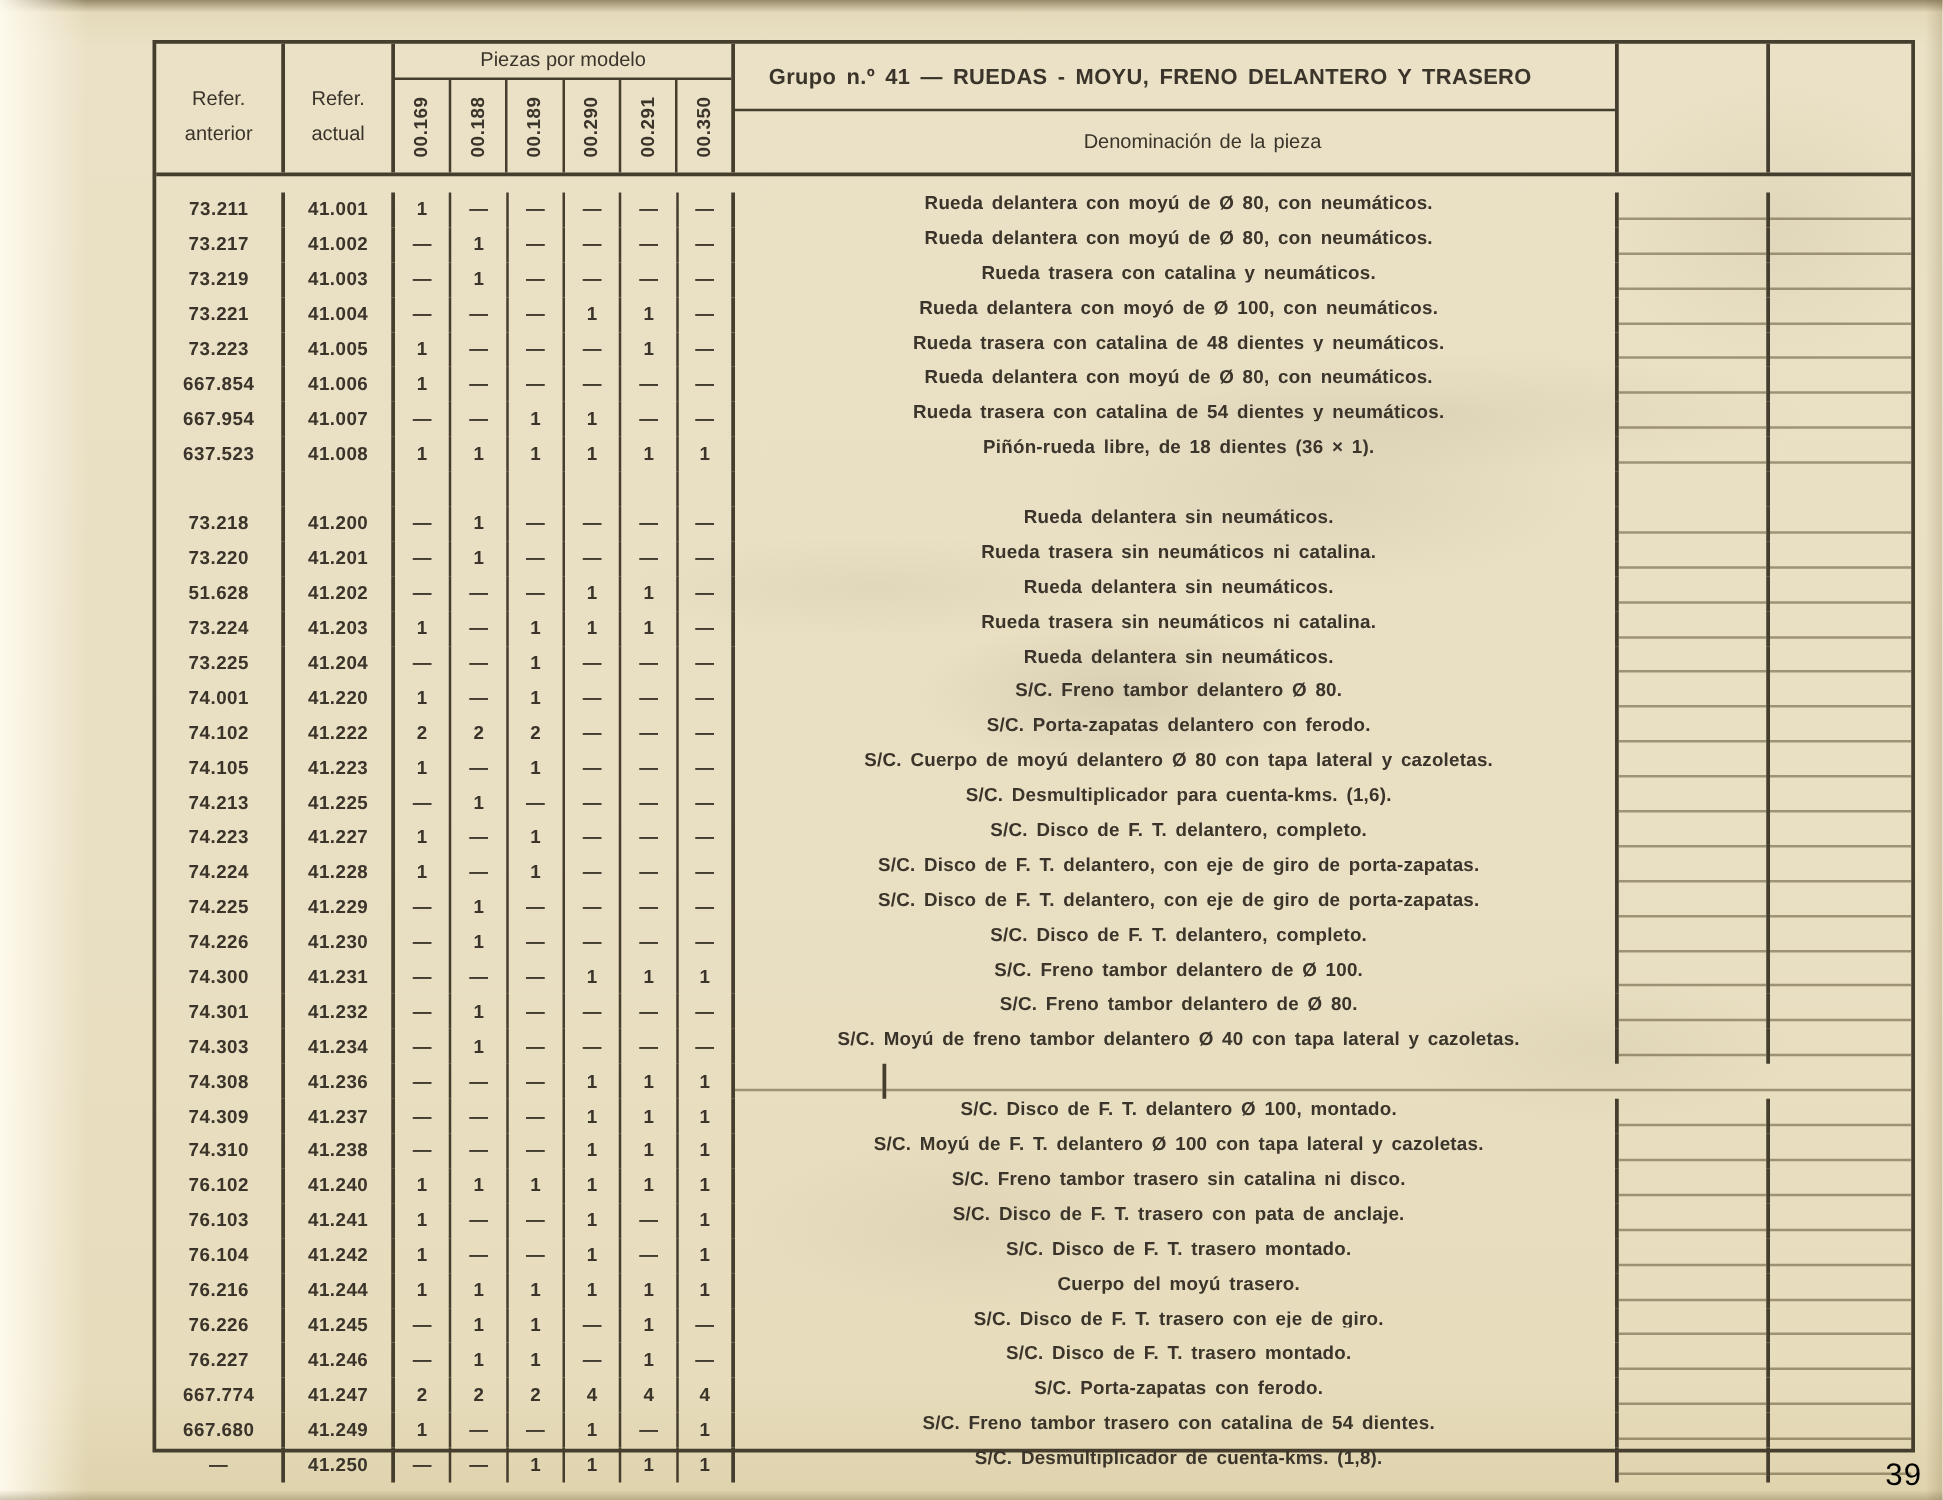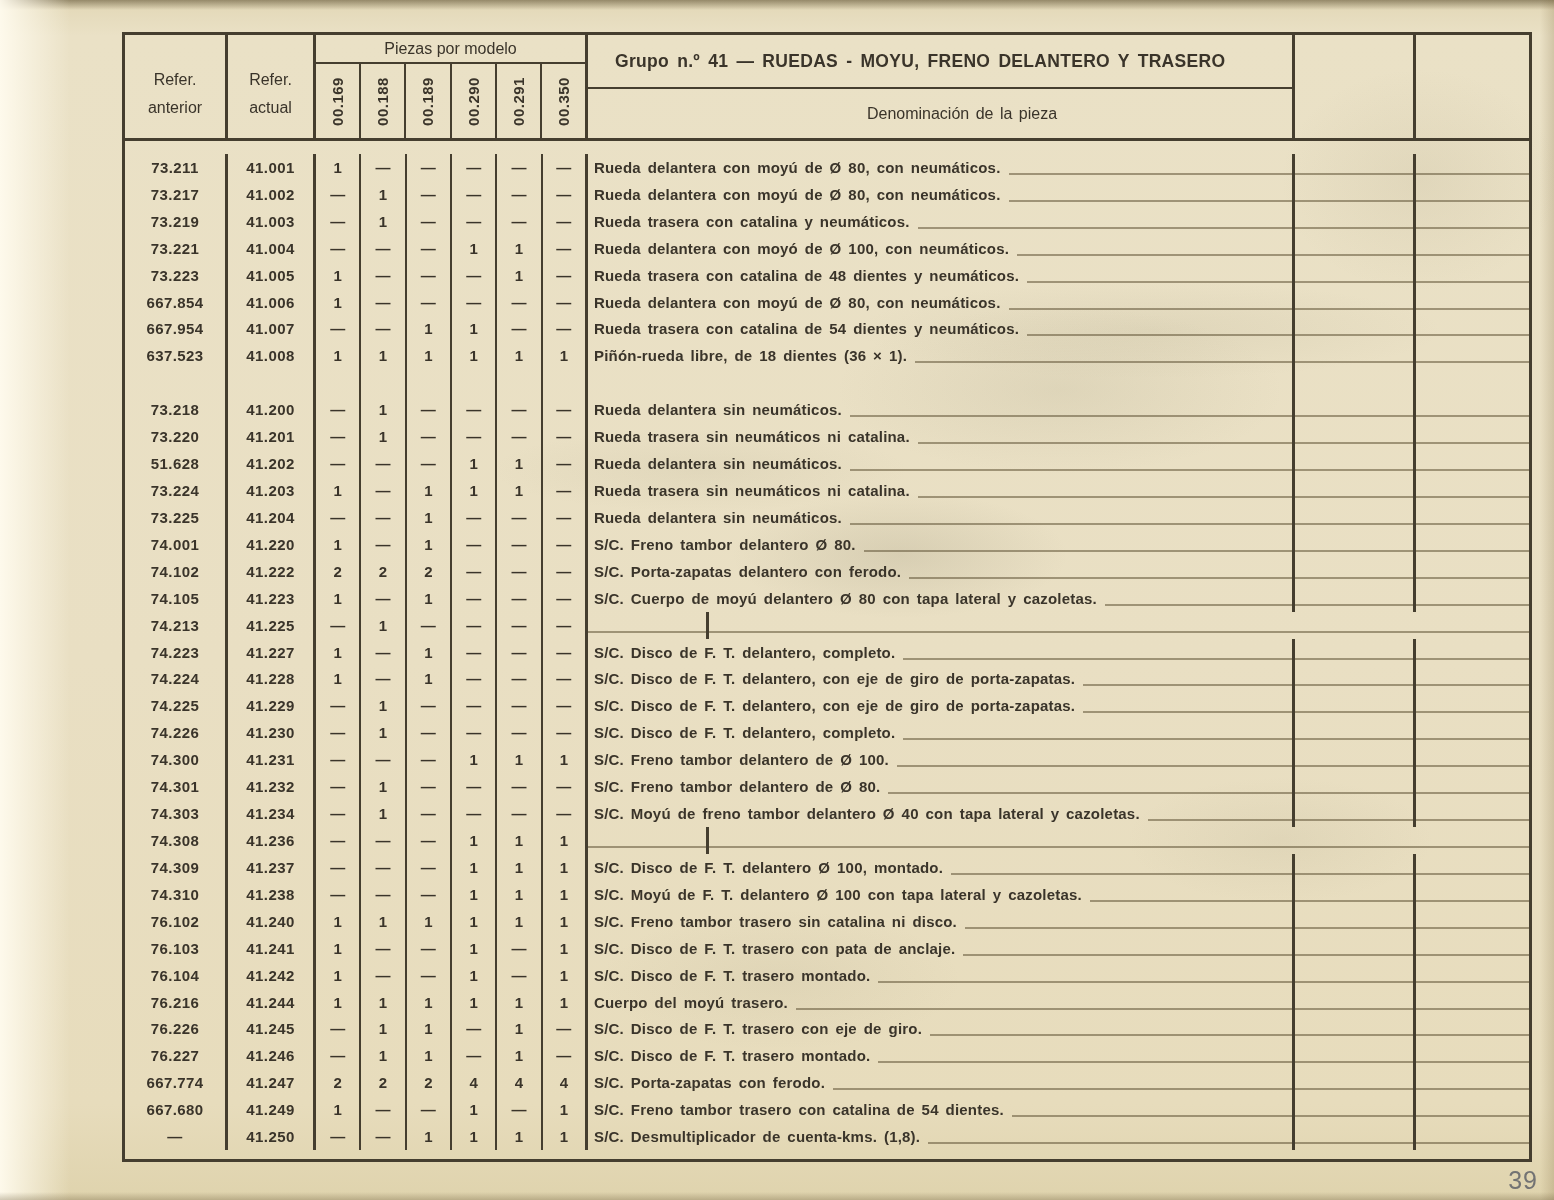--- a/index.html
+++ b/index.html
@@ -64,29 +64,29 @@
   .tbody{flex:1;display:flex;flex-direction:column;padding:13px 0 9px;justify-content:space-between;}
   .trow{flex:1;display:flex;min-height:0;}
   .cell{box-sizing:border-box;display:flex;align-items:center;min-width:0;}
   .c-ra{width:103px;border-right:3px solid var(--line);justify-content:center;
     font-weight:bold;font-size:15px;letter-spacing:.4px;}
   .c-rc{width:88px;border-right:3px solid var(--line);justify-content:center;
     font-weight:bold;font-size:15px;letter-spacing:.4px;}
   .c-m{width:45.33px;border-right:2px solid var(--line);justify-content:center;
     font-weight:bold;font-size:15px;}
   .c-m.last{border-right:3px solid var(--line);}
-  .c-desc{width:707px;border-right:3px solid var(--line);padding-left:6px;}
+  .c-desc{width:707px;border-right:3px solid var(--line);padding-left:6px;flex-direction:column;}
   .dtext{font-weight:bold;font-size:15px;letter-spacing:.2px;word-spacing:2.5px;white-space:nowrap;
     overflow:hidden;flex:0 1 auto;}
   .fill{flex:1 0 6px;height:2px;background:var(--thin);align-self:flex-end;margin-bottom:6px;margin-left:8px;}
   .c-e1{width:121px;border-right:3px solid var(--line);}
   .c-e2{flex:1;}
   .c-e1 .fill,.c-e2 .fill{margin-left:0;}
 
-  .page-number{position:absolute;right:16px;top:1166px;font-size:25px;color:#737373;letter-spacing:1px;}
+  .page-number{position:absolute;right:16px;top:1166px;font-size:25px;color:#000000;letter-spacing:1px;}
 </style>
 </head>
 <body>
 
 <div class="edge-top"></div>
 <div class="gutter-left"></div>
 <div class="edge-right"></div>
 <div class="edge-bottom"></div>
 <div class="stains"></div>
 
@@ -466,20 +466,24 @@
       </div>
       <div class="trow">
         <div class="cell c-ra">74.213</div>
         <div class="cell c-rc">41.225</div>
         <div class="cell c-m">—</div>
         <div class="cell c-m">1</div>
         <div class="cell c-m">—</div>
         <div class="cell c-m">—</div>
         <div class="cell c-m">—</div>
         <div class="cell c-m last">—</div>
+        <div class="cell c-desc">
+          <span class="dtext">S/C. Desmultiplicador para cuenta-kms. (1,6).</span>
+          <span class="fill"></span>
+        </div>
         <div class="cell c-e1">
           <span class="fill"></span>
         </div>
         <div class="cell c-e2">
           <span class="fill"></span>
         </div>
       </div>
       <div class="trow">
         <div class="cell c-ra">74.223</div>
         <div class="cell c-rc">41.227</div>

